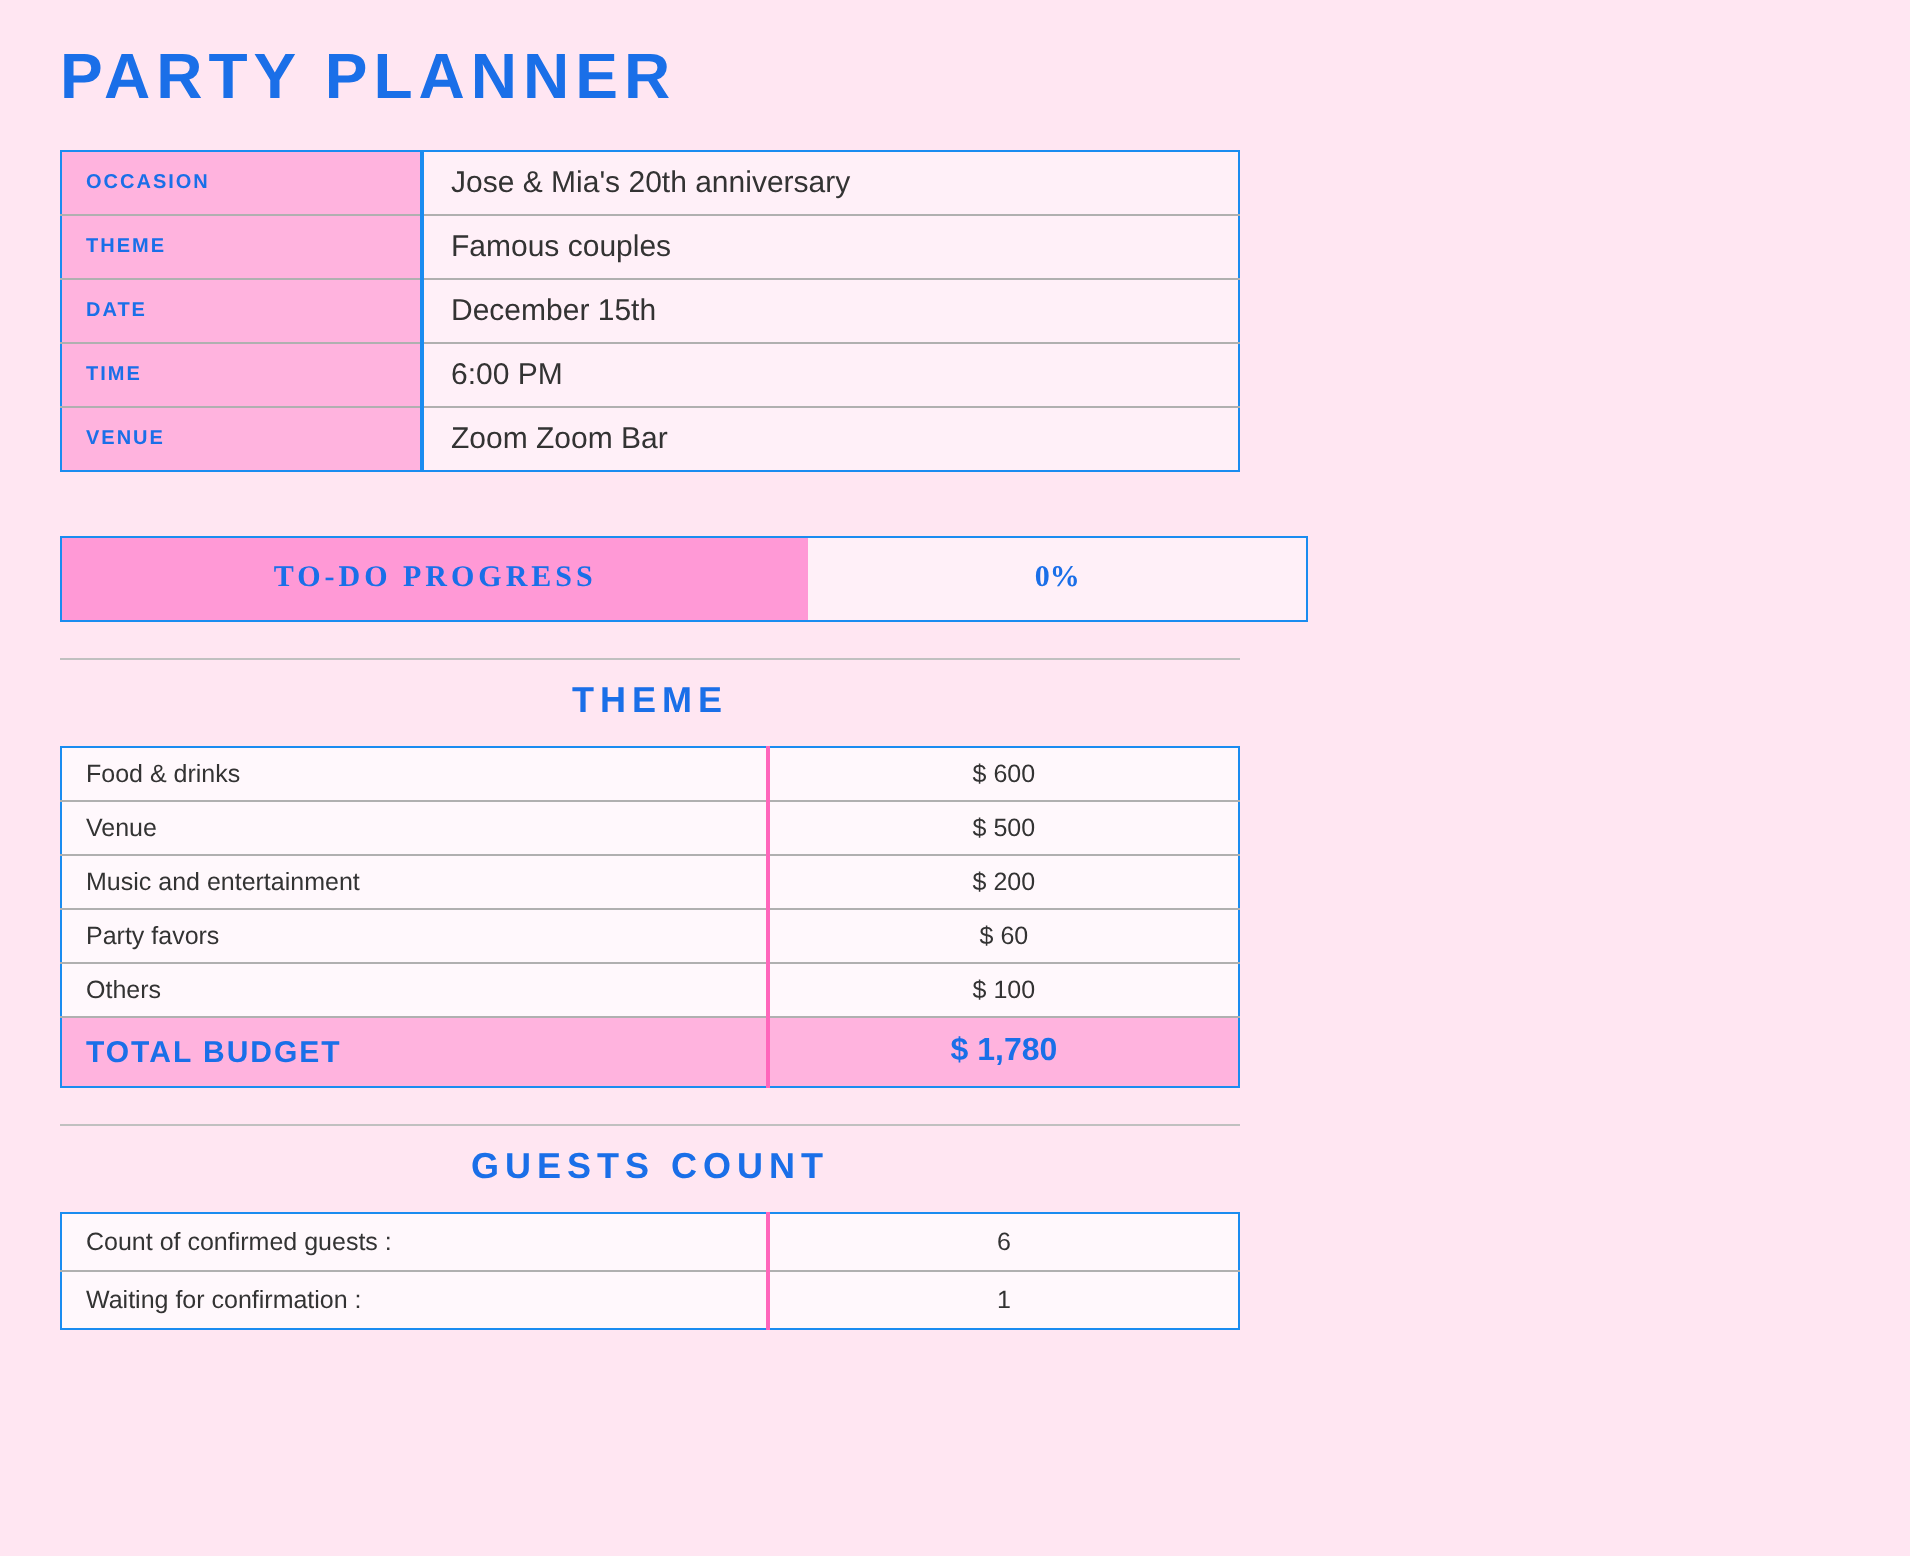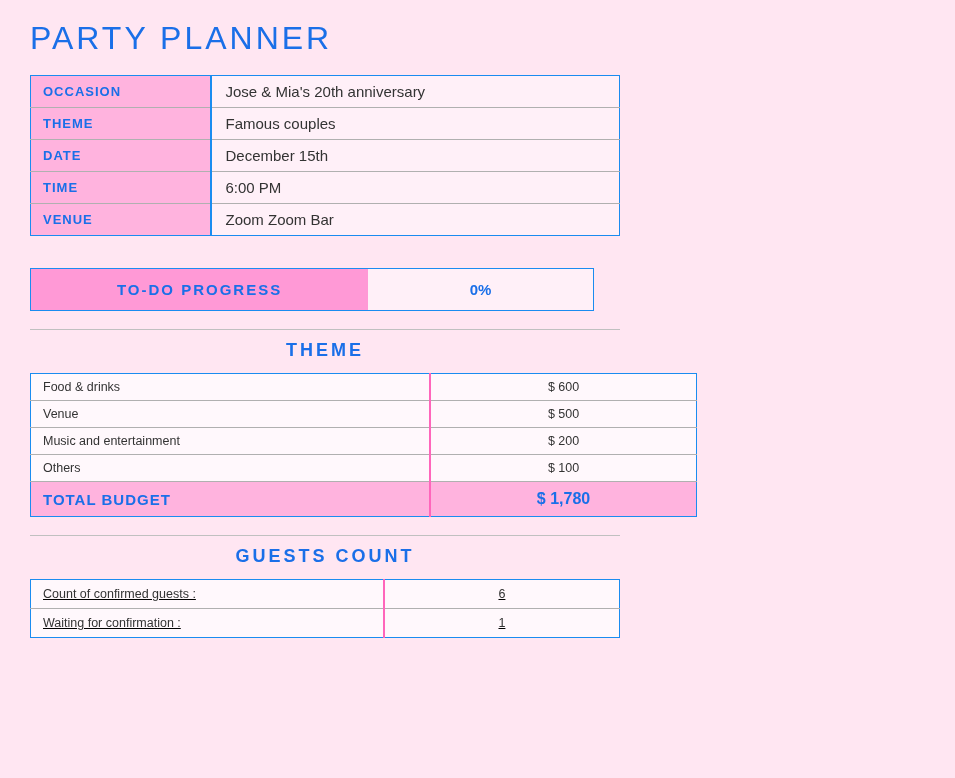--- a/index.html
+++ b/index.html
@@ -11,21 +11,21 @@
     body {
       background-color: #ffe6f2;
       font-family: Arial, sans-serif;
       width: 955px;
       min-height: 778px;
       padding: 20px 30px;
     }
 
     .page-title {
       font-size: 32px;
-      font-weight: normal;
+      font-weight: bold;
       color: #1a6fe8;
       letter-spacing: 3px;
       margin-bottom: 18px;
     }
 
     .info-table {
       width: 590px;
       border-collapse: collapse;
       border: 1.5px solid #1a8cf0;
     }
@@ -35,37 +35,38 @@
     }
 
     .info-table tr:last-child {
       border-bottom: none;
     }
 
     .info-label {
       background-color: #ffb3de;
       color: #1a6fe8;
       font-weight: bold;
-      font-size: 13px;
+      font-size: 10px;
       letter-spacing: 1px;
       padding: 7px 12px;
       width: 180px;
       border-right: 2px solid #1a8cf0;
     }
 
     .info-value {
       background-color: #fff0f8;
       color: #333;
       font-size: 15px;
       padding: 7px 14px;
     }
 
     .progress-section {
-      width: 564px;
+      width: 624px;
       margin-top: 18px;
+      font-family: Liberation Serif, serif;
     }
 
     .progress-bar-container {
       display: flex;
       width: 100%;
       border: 1.5px solid #1a8cf0;
     }
 
     .progress-label {
       background-color: #ff99d6;
@@ -99,21 +100,21 @@
       color: #1a6fe8;
       font-weight: bold;
       font-size: 18px;
       letter-spacing: 3px;
       text-align: center;
       margin-bottom: 12px;
       width: 590px;
     }
 
     .budget-table {
-      width: 667px;
+      width: 590px;
       border-collapse: collapse;
       border: 1.5px solid #1a8cf0;
       margin-top: 8px;
       padding-left: 16px;
     }
 
     .budget-table tr {
       border-bottom: 1px solid #b0b0b0;
     }
 
@@ -162,21 +163,20 @@
 
     .guests-table {
       width: 590px;
       border-collapse: collapse;
       border: 1.5px solid #1a8cf0;
       margin-top: 8px;
     }
 
     .guests-table tr {
       border-bottom: 1px solid #b0b0b0;
-      text-decoration: underline;
     }
 
     .guests-table tr:last-child {
       border-bottom: none;
     }
 
     .guest-label {
       font-size: 12.5px;
       color: #333;
       padding: 7px 12px;
@@ -244,20 +244,24 @@
   </tr>
   <tr>
     <td class="budget-item">Venue</td>
     <td class="budget-amount">$ 500</td>
   </tr>
   <tr>
     <td class="budget-item">Music and entertainment</td>
     <td class="budget-amount">$ 200</td>
   </tr>
   <tr>
+    <td class="budget-item">Party favors</td>
+    <td class="budget-amount">$ 60</td>
+  </tr>
+  <tr>
     <td class="budget-item">Others</td>
     <td class="budget-amount">$ 100</td>
   </tr>
   <tr>
     <td class="budget-total-label">TOTAL BUDGET</td>
     <td class="budget-total-amount">$ 1,780</td>
   </tr>
 </tbody>
   </table>
 

